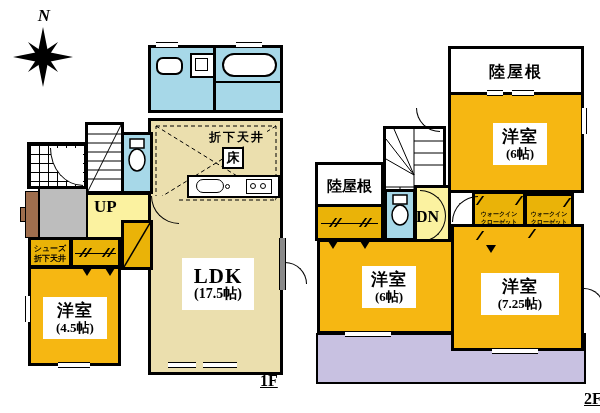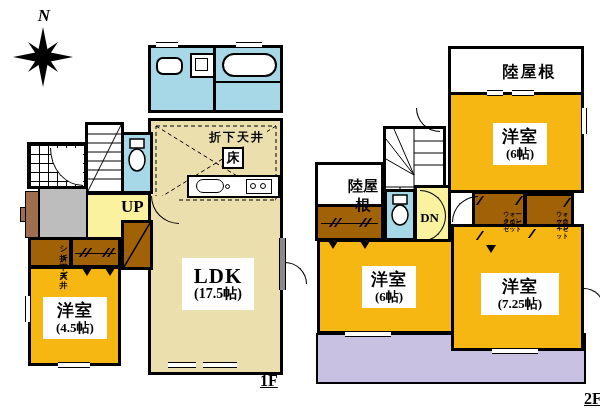--- a/index.html
+++ b/index.html
@@ -4,30 +4,30 @@
 <style>
   html,body{margin:0;padding:0;background:#fff;}
   #canvas{position:relative;width:600px;height:413px;background:#ffffff;overflow:hidden;
           font-family:"Liberation Serif","DejaVu Serif",serif;color:#000;}
   .abs{position:absolute;box-sizing:border-box;}
   .room{position:absolute;box-sizing:border-box;border:3px solid #000;}
   .orange{background:#F6B712;}
   .cream{background:#EBDFAE;}
   .yellow{background:#FBF2A0;}
   .blue{background:#A7D8E8;}
-  .pink{background:#a16207;}
+  .pink{background:#eab308;}
   .lavender{background:#C8C1E1;}
   .gray{background:#BDBDBD;}
   .white{background:#fff;}
   .label-plate{position:absolute;box-sizing:border-box;background:#fff;display:flex;
                flex-direction:column;align-items:center;justify-content:center;z-index:5;}
   .room-name{font-weight:bold;font-size:17px;line-height:19px;letter-spacing:1px;white-space:nowrap;}
   .room-size{font-weight:bold;font-size:13px;line-height:15px;white-space:nowrap;}
   .floor-label{position:absolute;font-size:16px;font-weight:bold;z-index:6;text-decoration:underline;}
-  .tinytext{position:absolute;z-index:5;font-weight:bold;text-align:center;padding-left:27px;}
+  .tinytext{position:absolute;z-index:5;font-weight:bold;text-align:center;}
   .fixture{position:absolute;box-sizing:border-box;background:#fff;border:2px solid #000;z-index:2;}
   .window{position:absolute;box-sizing:border-box;background:#fff;border-top:1.5px solid #000;
           border-bottom:1.5px solid #000;z-index:3;}
   .windowv{position:absolute;box-sizing:border-box;background:#fff;border-left:1.5px solid #000;
           border-right:1.5px solid #000;z-index:3;}
   .arc{position:absolute;box-sizing:border-box;background:#fff;z-index:2;}
   .grid{background-image:
         repeating-linear-gradient(to right,#000 0 1px,transparent 1px 9px),
         repeating-linear-gradient(to bottom,#000 0 1px,transparent 1px 9px);}
   .hatchline{position:absolute;left:4%;right:4%;top:50%;height:1.5px;background:#000;z-index:2;}
@@ -187,21 +187,21 @@
         <line x1="28" y1="46" x2="0" y2="10"></line>
           <line x1="28" y1="46" x2="8" y2="0"></line>
         <line x1="28" y1="46" x2="0" y2="30"></line>
         <line x1="0" y1="58" x2="57" y2="58"></line>
           <line x1="0" y1="70" x2="57" y2="70"></line>
         <line x1="0" y1="82" x2="57" y2="82"></line>
         <line x1="14" y1="58" x2="14" y2="88"></line>
         <polygon points="14,94 10,86 18,86" fill="#000"></polygon>
       </g>
     </svg>
-    <div class="tinytext" style="right:4px;bottom:2px;left:auto;font-size:13px;">DN</div>
+    <div class="tinytext" style="right:4px;bottom:2px;left:auto;font-size:16px;">DN</div>
   </div>
   <div class="arc" style="left:416px;top:108px;width:24px;height:24px;border-left:1.5px solid #000;border-bottom:1.5px solid #000;border-radius:0 0 0 100%;background:transparent;"></div>
 
   <div class="room white" style="left:315px;top:162px;width:69px;height:45px;">
     <div class="tinytext" style="left:0;right:0;top:12px;font-size:15px;font-weight:bold;">陸屋根</div>
   </div>
 
   <div class="room pink" style="left:315px;top:204px;width:69px;height:37px;">
     <div class="hatchline"></div>
     <div class="slgrp" style="left:12px;top:11px;">

